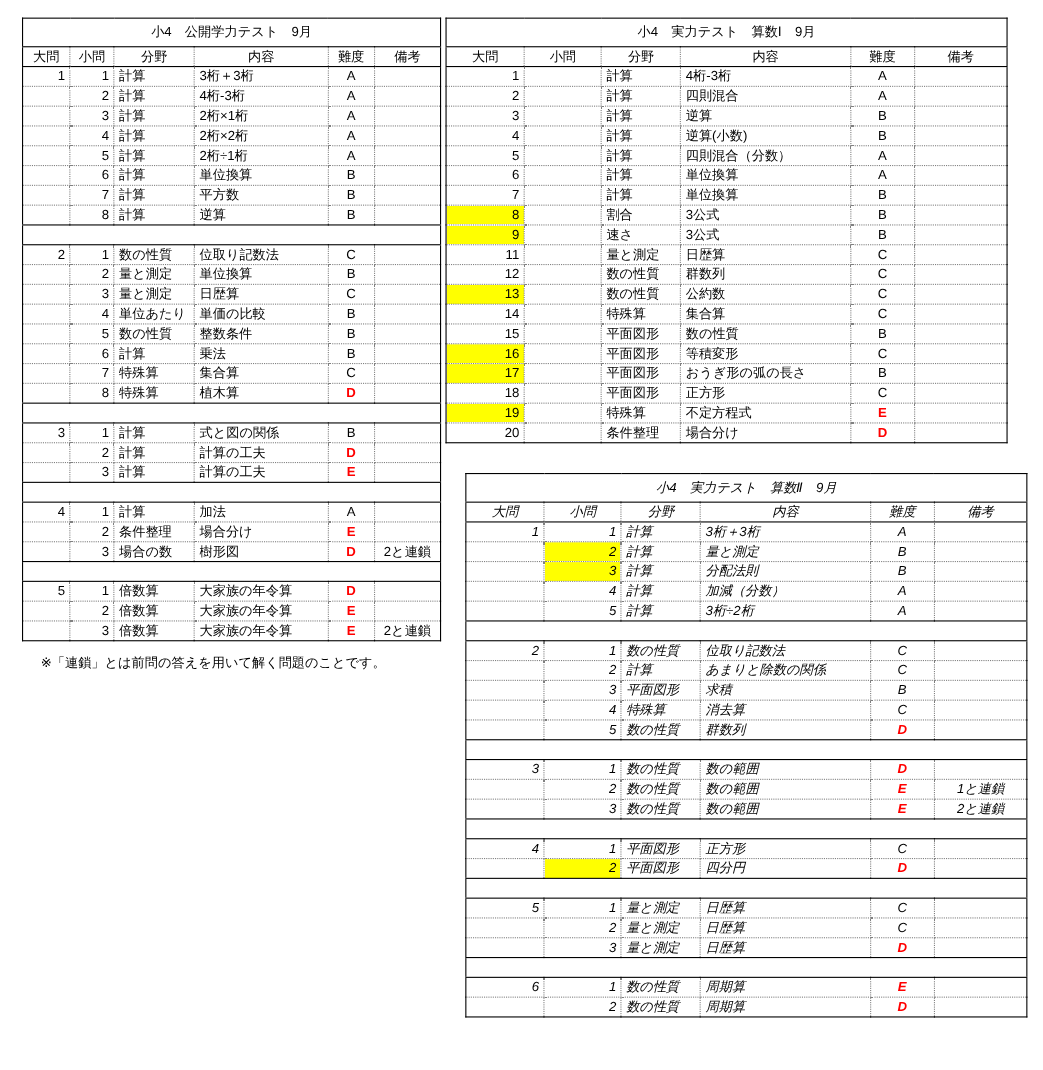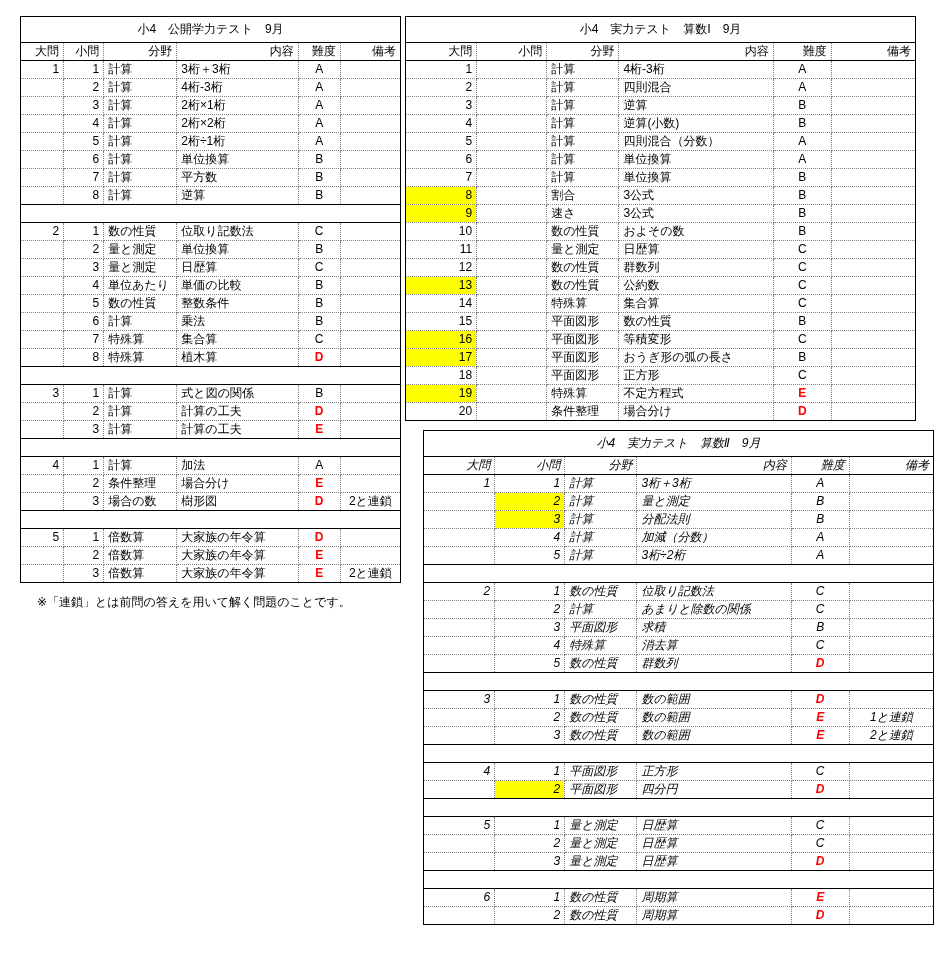--- a/index.html
+++ b/index.html
@@ -19,21 +19,21 @@
     border-collapse:collapse; table-layout:fixed; width:100%;
     border:1px solid #000; background:#fff;
   }
   td {
     border:1px dotted #808080;
     height:17px; line-height:17px;
     padding:0 4px; font-size:12px;
     white-space:nowrap; overflow:hidden;
   }
   td.title { border-bottom:1px solid #000; text-align:center; padding:4px; }
-  td.head  { border-bottom:1px solid #000; text-align:right; }
+  td.head  { border-bottom:1px solid #000; text-align:center; }
   td.sep   { border-top:1px solid #000; border-bottom:1px solid #000; padding:0; }
   tr.sect-start td { border-top:1px solid #000; }
   td.q, td.sub { text-align:right; }
   td.field, td.content { text-align:left; }
   td.level { text-align:center; }
   td.note  { text-align:center; }
   td.hl    { background:var(--hl); }
   td.hard  { color:var(--hard); font-weight:bold; }
 
   .pos-t0 col.c0{width:43px}  .pos-t0 col.c1{width:40px}  .pos-t0 col.c2{width:73px}
@@ -387,28 +387,20 @@
         </tr>
         <tr>
           <td class="q hl">9</td>
           <td class="sub"></td>
           <td class="field">速さ</td>
           <td class="content">3公式</td>
           <td class="level">B</td>
           <td class="note"></td>
         </tr>
         <tr>
-          <td class="q">10</td>
-          <td class="sub"></td>
-          <td class="field">数の性質</td>
-          <td class="content">およその数</td>
-          <td class="level">B</td>
-          <td class="note"></td>
-        </tr>
-        <tr>
           <td class="q">11</td>
           <td class="sub"></td>
           <td class="field">量と測定</td>
           <td class="content">日歴算</td>
           <td class="level">C</td>
           <td class="note"></td>
         </tr>
         <tr>
           <td class="q">12</td>
           <td class="sub"></td>

